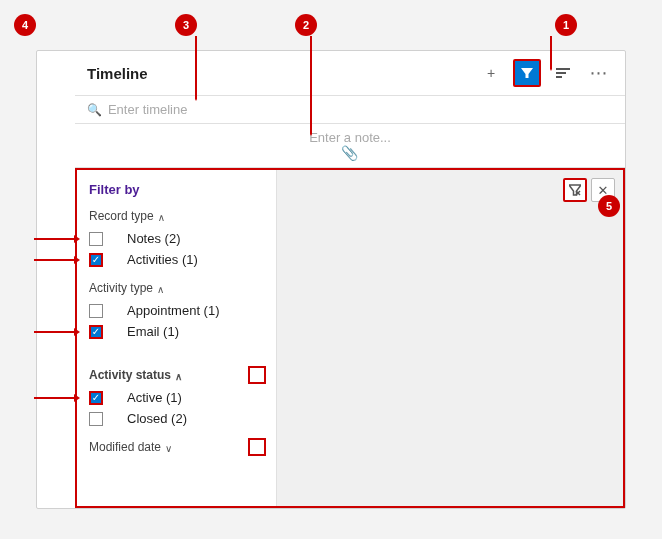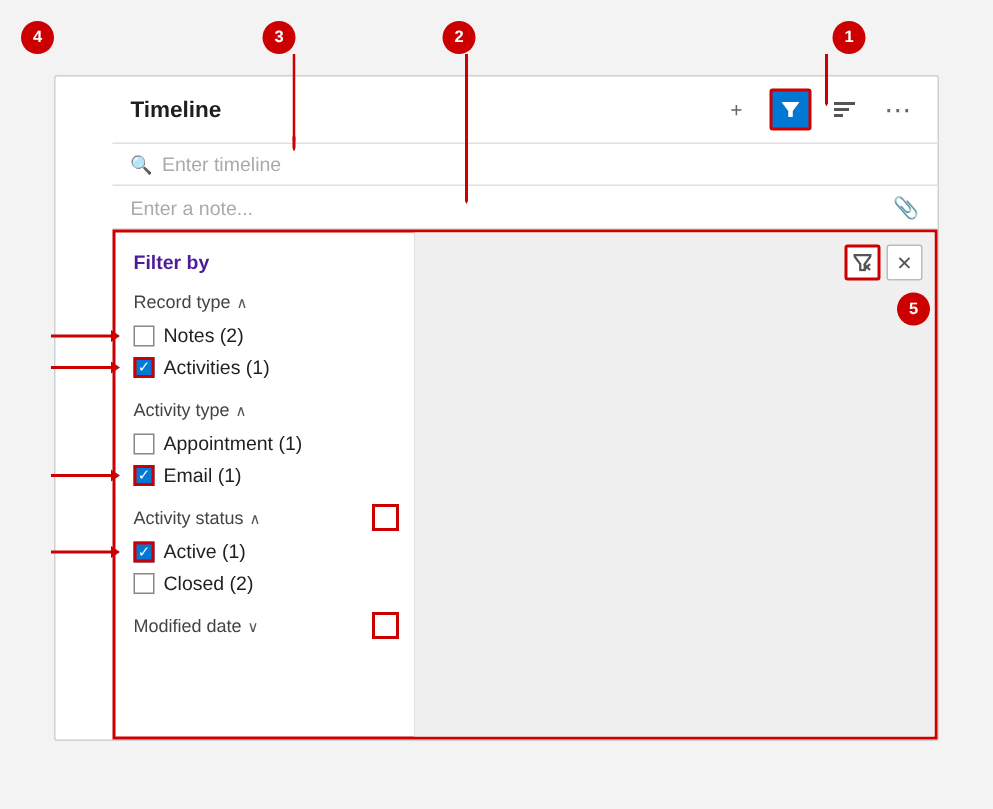--- a/index.html
+++ b/index.html
@@ -101,20 +101,21 @@
     }
 
     .note-input {
       padding: 6px 12px;
       border-bottom: 1px solid #e0e0e0;
       color: #aaa;
       font-size: 13px;
       display: flex;
       align-items: center;
       justify-content: space-between;
+      flex-direction: column;
     }
 
     .filter-panel {
       display: flex;
       border: 2px solid #cc0000;
       min-height: 340px;
     }
 
     .filter-left {
       width: 200px;
@@ -173,21 +174,21 @@
     }
 
     .chevron {
       font-size: 10px;
       color: #555;
     }
 
     .filter-item {
       display: flex;
       align-items: center;
-      gap: 6px;
+      gap: 24px;
       margin-bottom: 6px;
       font-size: 13px;
       position: relative;
     }
 
     .checkbox {
       width: 14px;
       height: 14px;
       border: 1px solid #888;
       background: white;
@@ -285,21 +286,21 @@
         </div>
         <div class="filter-item" style="position:relative;">
           <div class="checkbox checked-red-border">✓</div>
           <span>Email (1)</span>
           <div style="position:absolute; left:-55px; top:50%; transform:translateY(-50%); display:flex; align-items:center; pointer-events:none;">
             <div style="width:40px; height:2px; background:#cc0000;"></div>
             <div style="width:0; height:0; border-top:4px solid transparent; border-bottom:4px solid transparent; border-left:6px solid #cc0000;"></div>
           </div>
         </div>
 
-        <div class="section-header" style="margin-top:14px; position:relative;">
+        <div class="section-header" style="margin-top:29px; position:relative;font-weight:bold;">
           <span>Activity status</span>
           <span class="chevron">∧</span>
 
           <span style="position:absolute; right:-2px; top:-2px; width:18px; height:18px; border:2px solid #cc0000; pointer-events:none;"></span>
         </div>
         <div class="filter-item" style="position:relative;">
           <div class="checkbox checked-red-border">✓</div>
           <span>Active (1)</span>
           <div style="position:absolute; left:-55px; top:50%; transform:translateY(-50%); display:flex; align-items:center; pointer-events:none;">
             <div style="width:40px; height:2px; background:#cc0000;"></div>

